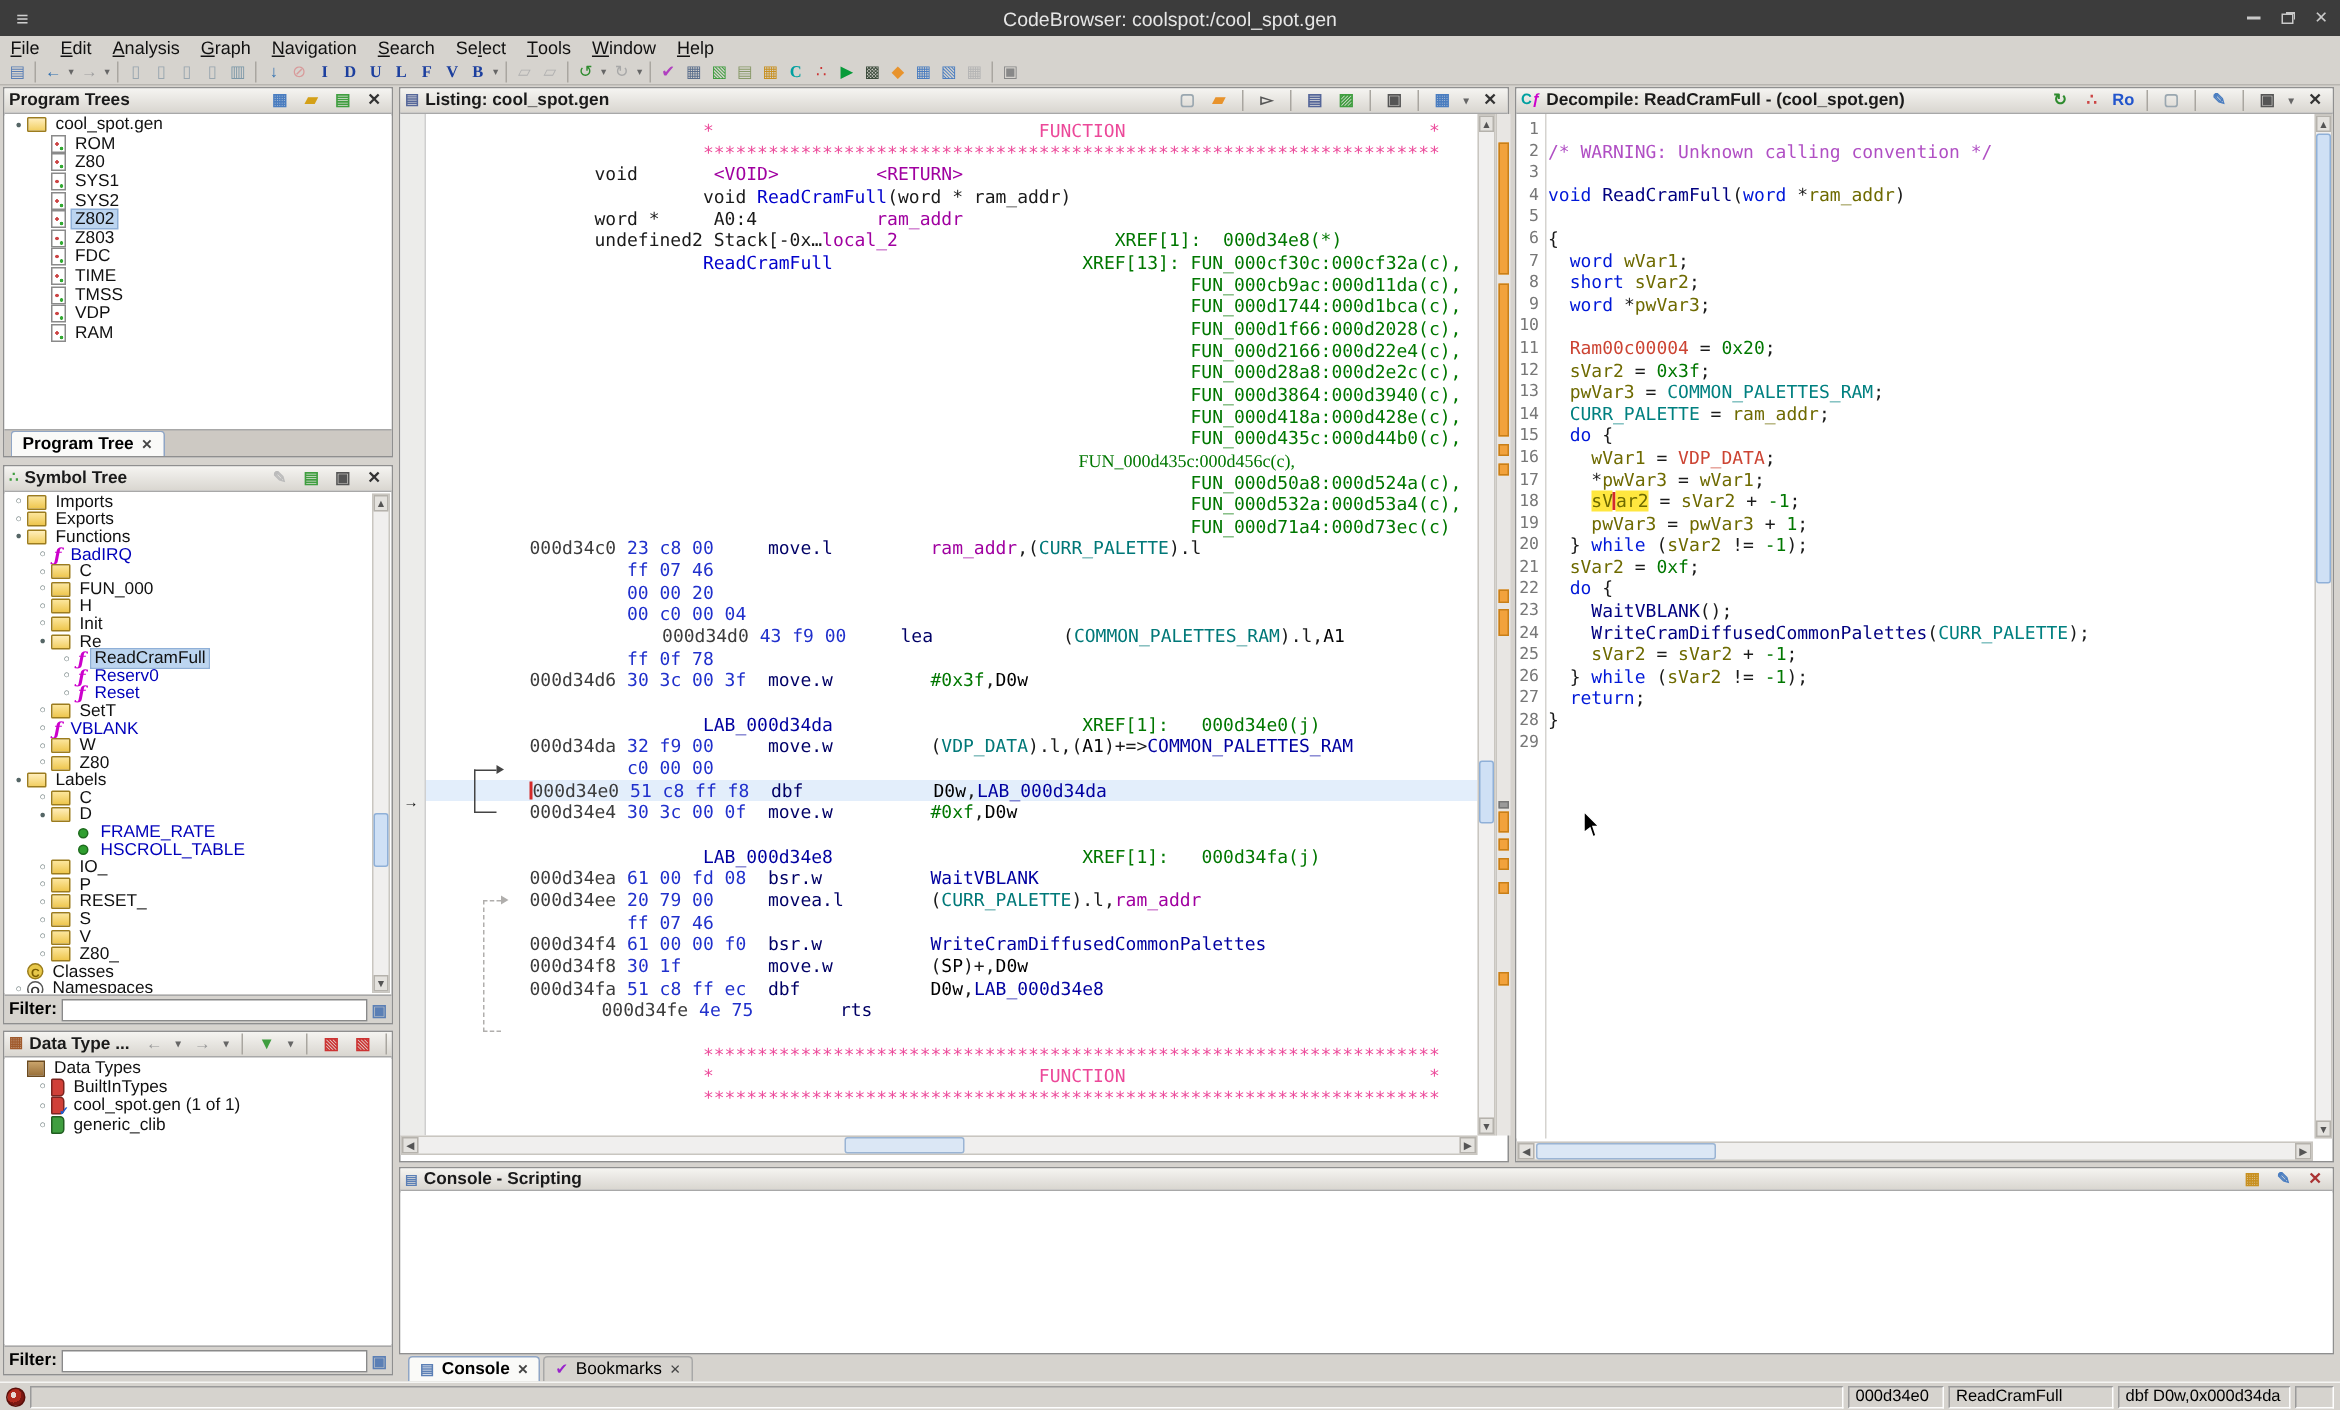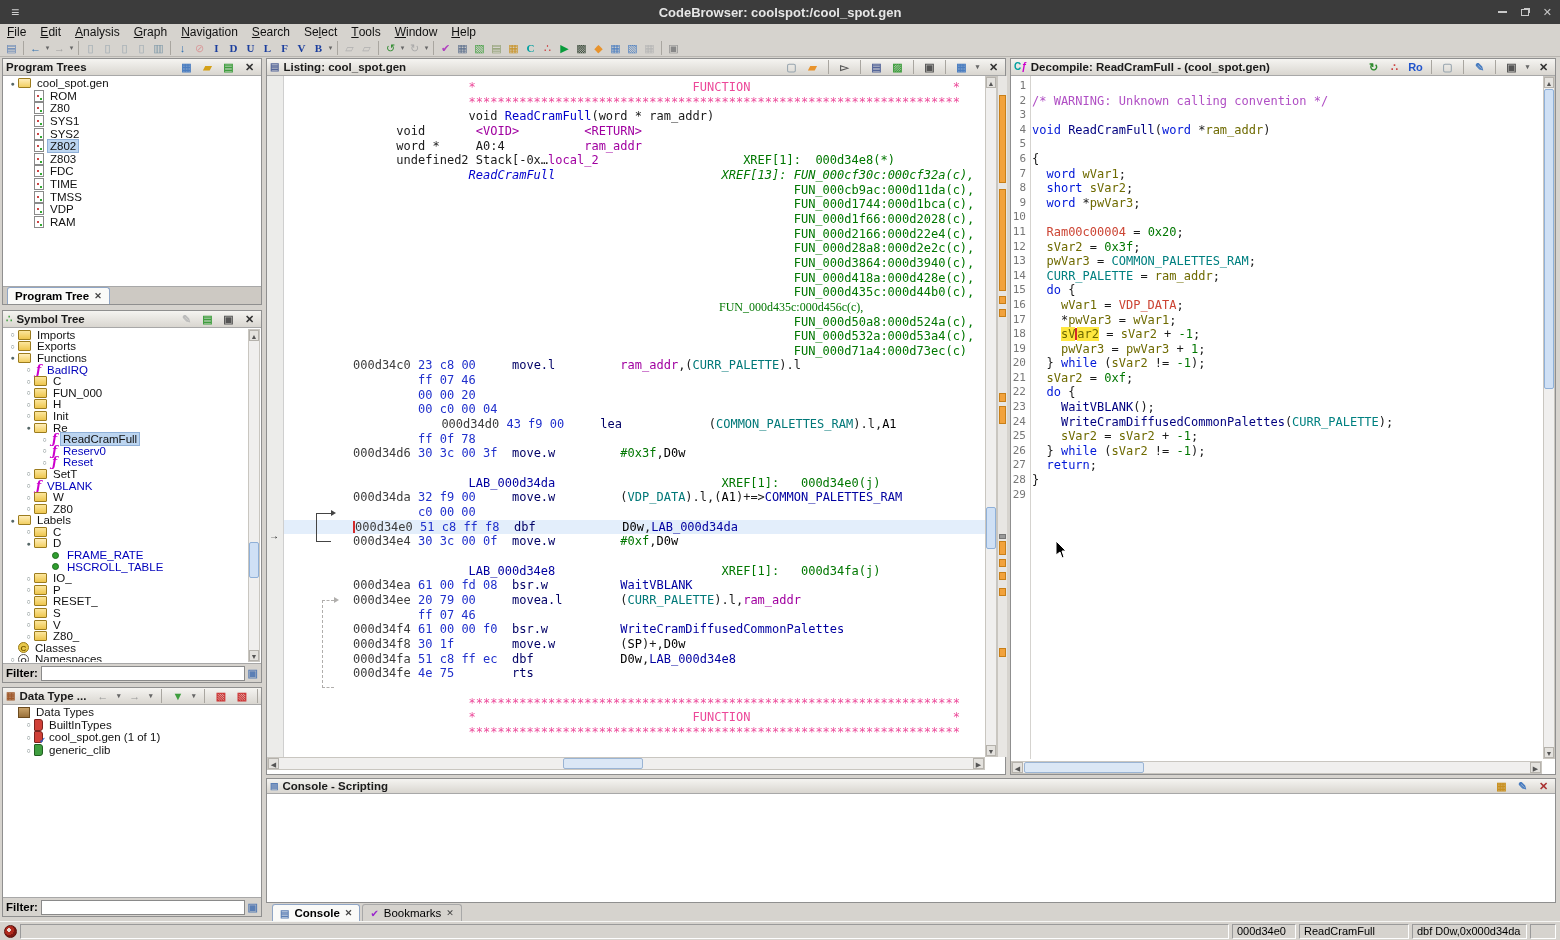--- a/index.html
+++ b/index.html
@@ -1,21 +1,21 @@
 <!DOCTYPE html>
 <html><head>
 <meta charset="utf-8">
 <style>
   *{margin:0;padding:0;box-sizing:border-box}
   html,body{width:1560px;height:940px;overflow:hidden;background:#d6d3ce;font-family:"Liberation Sans",sans-serif}
   .abs{position:absolute}
   
   #titlebar{left:0;top:0;width:1560px;height:24px;background:#3c3c3c;color:#e6e6e6;display:flex;align-items:center}
   #titlebar .ham{width:30px;text-align:center;font-size:14px;color:#cfcfcf}
-  #titlebar .wtitle{position:absolute;left:0;right:0;text-align:center;font-weight:bold;font-size:13px}
+  #titlebar .wtitle{position:absolute;left:0;right:0;text-align:center;font-weight:normal;font-size:13px}
   .wbtns{position:absolute;right:8px;top:0;height:24px;display:flex;align-items:center;gap:14px}
   .wmin{width:9px;height:2px;background:#c9c9c9}
   .wrest{width:8px;height:7px;border:1px solid #c9c9c9;box-shadow:2px -2px 0 -1px #c9c9c9}
   .wclose{color:#c9c9c9;font-size:11px;line-height:10px}
   
   #menubar{left:0;top:24px;width:1560px;height:15px;background:#d6d3ce;display:flex;align-items:center;font-size:12px;color:#111}
   #menubar .mi{padding:0 7px;height:100%;display:flex;align-items:center}
   #toolbar{left:0;top:39px;width:1560px;height:18px;background:#d6d3ce;border-bottom:1px solid #b8b5b0;display:flex;align-items:center;padding-left:3px}
   .tbi{width:17px;height:16px;display:flex;align-items:center;justify-content:center;font-size:11px;line-height:16px}
   .tbi.bold{font-weight:bold;font-family:"Liberation Serif",serif}
@@ -491,25 +491,25 @@
         <span class="tbi" style="color: rgb(51, 51, 51);">✕</span>
       </span>
   </div>
   <div class="codewrap" style="left:0;top:17px;width:718px;height:681px">
     <div class="gutter">
       <span style="position:absolute;left:2px;top:454px;font-size:10px;color:#111">→</span>
     </div>
     <div id="lst-code" style="position:absolute;left:17px;top:4px;right:0">
         <div class="cl" style="padding-left: calc(16ch + 69px);"><span class="t">*                              FUNCTION                            *</span></div>
         <div class="cl" style="padding-left: calc(16ch + 69px);"><span class="t">********************************************************************</span></div>
+        <div class="cl" style="padding-left: calc(6ch + 69px);"><span class="d">void       </span><span class="v">&lt;VOID&gt;</span><span class="d">         </span><span class="v">&lt;RETURN&gt;</span></div>
         <div class="cl" style="padding-left: calc(16ch + 69px);"><span class="d">void </span><span class="f">ReadCramFull</span><span class="d">(word * ram_addr)</span></div>
-        <div class="cl" style="padding-left: calc(6ch + 69px);"><span class="d">void       </span><span class="v">&lt;VOID&gt;</span><span class="d">         </span><span class="v">&lt;RETURN&gt;</span></div>
         <div class="cl" style="padding-left: calc(6ch + 69px);"><span class="d">word *     A0:4           </span><span class="v">ram_addr</span></div>
         <div class="cl" style="padding-left: calc(6ch + 69px);"><span class="d">undefined2 Stack[-0x…</span><span class="v">local_2</span><span class="d">                    </span><span class="x">XREF[1]:  000d34e8(*)</span></div>
-        <div class="cl" style="padding-left: calc(16ch + 69px); font-style: italic;"><span class="f">ReadCramFull</span><span class="d">                       </span><span class="x">XREF[13]: FUN_000cf30c:000cf32a(c), </span></div>
+        <div class="cl" style="padding-left: calc(16ch + 69px);"><span class="f">ReadCramFull</span><span class="d">                       </span><span class="x">XREF[13]: FUN_000cf30c:000cf32a(c), </span></div>
         <div class="cl" style="padding-left: calc(61ch + 69px);"><span class="x">FUN_000cb9ac:000d11da(c), </span></div>
         <div class="cl" style="padding-left: calc(61ch + 69px);"><span class="x">FUN_000d1744:000d1bca(c), </span></div>
         <div class="cl" style="padding-left: calc(61ch + 69px);"><span class="x">FUN_000d1f66:000d2028(c), </span></div>
         <div class="cl" style="padding-left: calc(61ch + 69px);"><span class="x">FUN_000d2166:000d22e4(c), </span></div>
         <div class="cl" style="padding-left: calc(61ch + 69px);"><span class="x">FUN_000d28a8:000d2e2c(c), </span></div>
         <div class="cl" style="padding-left: calc(61ch + 69px);"><span class="x">FUN_000d3864:000d3940(c), </span></div>
         <div class="cl" style="padding-left: calc(61ch + 69px);"><span class="x">FUN_000d418a:000d428e(c), </span></div>
         <div class="cl" style="padding-left: calc(61ch + 69px);"><span class="x">FUN_000d435c:000d44b0(c), </span></div>
         <div class="cl" style="padding-left: calc(61ch + 69px); font-family: Liberation Serif, serif;"><span class="x">FUN_000d435c:000d456c(c), </span></div>
         <div class="cl" style="padding-left: calc(61ch + 69px);"><span class="x">FUN_000d50a8:000d524a(c), </span></div>
@@ -529,21 +529,21 @@
         <div class="cl hl" style="padding-left: calc(0ch + 69px);"><span class="caret"></span><span class="a">000d34e0 </span><span class="b">51 c8 ff f8  </span><span class="m">dbf            </span><span class="r">D0w</span><span class="d">,</span><span class="l">LAB_000d34da</span></div>
         <div class="cl" style="padding-left: calc(0ch + 69px);"><span class="a">000d34e4 </span><span class="b">30 3c 00 0f  </span><span class="m">move.w         </span><span class="c">#0xf</span><span class="d">,</span><span class="r">D0w</span></div>
         <div class="cl" style="padding-left: calc(0ch + 69px);"></div>
         <div class="cl" style="padding-left: calc(16ch + 69px);"><span class="l">LAB_000d34e8</span><span class="d">                       </span><span class="x">XREF[1]:   000d34fa(j)</span></div>
         <div class="cl" style="padding-left: calc(0ch + 69px);"><span class="a">000d34ea </span><span class="b">61 00 fd 08  </span><span class="m">bsr.w          </span><span class="l">WaitVBLANK</span></div>
         <div class="cl" style="padding-left: calc(0ch + 69px);"><span class="a">000d34ee </span><span class="b">20 79 00     </span><span class="m">movea.l        </span><span class="d">(</span><span class="g">CURR_PALETTE</span><span class="d">).l,</span><span class="v">ram_addr</span></div>
         <div class="cl" style="padding-left: calc(9ch + 69px);"><span class="b">ff 07 46</span></div>
         <div class="cl" style="padding-left: calc(0ch + 69px);"><span class="a">000d34f4 </span><span class="b">61 00 00 f0  </span><span class="m">bsr.w          </span><span class="l">WriteCramDiffusedCommonPalettes</span></div>
         <div class="cl" style="padding-left: calc(0ch + 69px);"><span class="a">000d34f8 </span><span class="b">30 1f        </span><span class="m">move.w         </span><span class="d">(</span><span class="r">SP</span><span class="d">)+,</span><span class="r">D0w</span></div>
         <div class="cl" style="padding-left: calc(0ch + 69px);"><span class="a">000d34fa </span><span class="b">51 c8 ff ec  </span><span class="m">dbf            </span><span class="r">D0w</span><span class="d">,</span><span class="l">LAB_000d34e8</span></div>
-        <div class="cl" style="padding-left: calc(0ch + 69px);"><span class="a">000d34fe </span><span class="b">4e 75        </span><span class="m">rts</span></div>
+        <div class="cl" style="padding-left: calc(0ch + 69px); margin-left: 48px;"><span class="a">000d34fe </span><span class="b">4e 75        </span><span class="m">rts</span></div>
         <div class="cl" style="padding-left: calc(0ch + 69px);"></div>
         <div class="cl" style="padding-left: calc(16ch + 69px);"><span class="t">********************************************************************</span></div>
         <div class="cl" style="padding-left: calc(16ch + 69px);"><span class="t">*                              FUNCTION                            *</span></div>
         <div class="cl" style="padding-left: calc(16ch + 69px);"><span class="t">********************************************************************</span></div>
       </div>
     <div class="flowarrow" style="left:49px;top:437px;width:15px;height:29px">
         <span class="ah"></span>
       </div>
     <div class="flowarrow dash" style="left:55px;top:524px;width:12px;height:88px">
         <span class="ah"></span>

